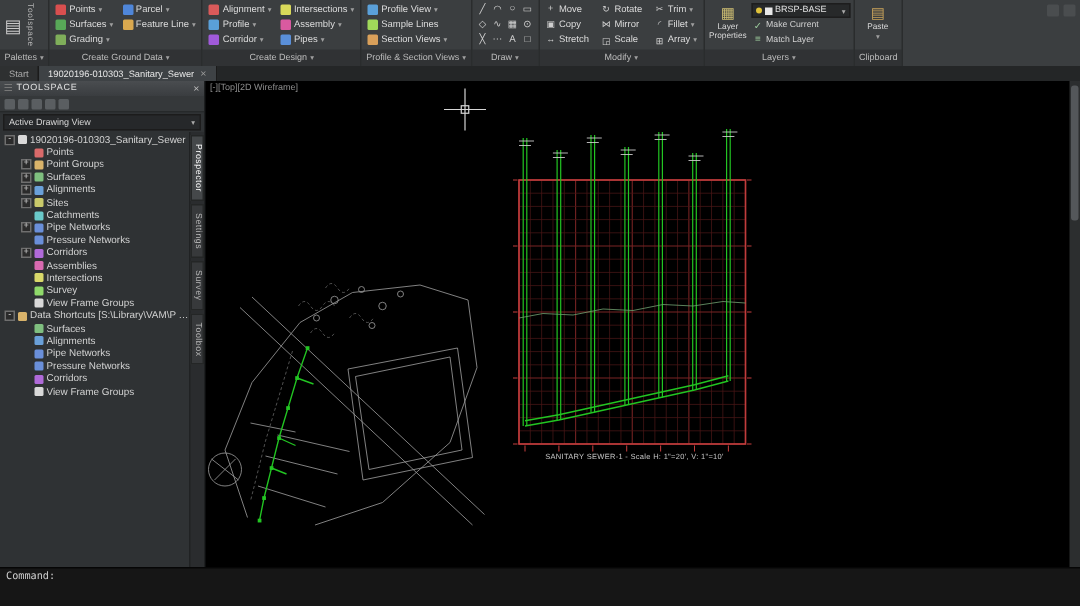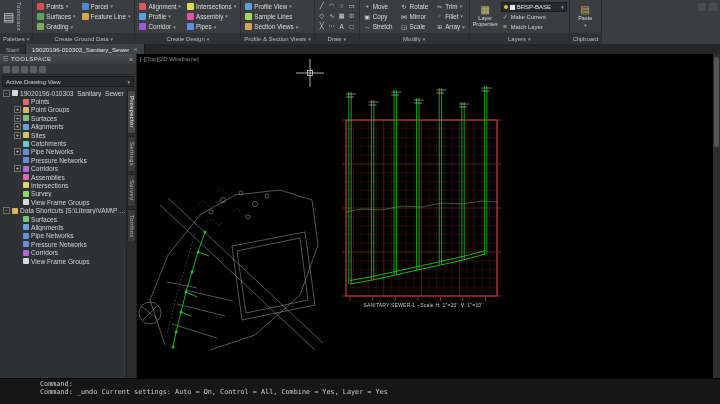--- a/index.html
+++ b/index.html
@@ -66,21 +66,21 @@
   .canvas{position:absolute;left:137px;top:0;width:576px;height:324px;background:var(--bg);overflow:hidden;}
   .vpc{position:absolute;left:3px;top:2px;font-size:6px;color:#8d8d8d;z-index:2;}
   .pcap{position:absolute;left:196px;top:248px;width:180px;text-align:center;font-size:5px;color:#c6c6c6;letter-spacing:.2px;z-index:2;}
   svg.dwg{position:absolute;left:0;top:0;}
 
   .vscroll{position:absolute;left:713px;top:0;width:7px;height:324px;background:#2c2e2f;}
   .vthumb{position:absolute;left:1px;top:3px;width:5px;height:90px;background:#54575a;border-radius:2px;}
 
   
   .cmd{position:absolute;left:0;top:378px;width:720px;height:26px;background:#161616;border-top:1px solid #060606;padding:1px 4px;font-family:"DejaVu Sans Mono",monospace;}
-  .cline{font-size:6.8px;line-height:8px;color:#cfcfcf;white-space:nowrap;overflow:hidden;margin-left:36px;}
+  .cline{font-size:6.8px;line-height:8px;color:#cfcfcf;white-space:nowrap;overflow:hidden;}
 
   
   .pl{fill:none;stroke:#9b9b9b;stroke-width:.55;}
   .pld{fill:none;stroke:#777;stroke-width:.45;stroke-dasharray:2 1.6;}
   .pg2{fill:none;stroke:var(--pipe-green,#22c522);stroke-width:.9;}
   .ng{fill:var(--pipe-green,#22c522);}
   .xh{stroke:#d6d6d6;stroke-width:.8;fill:none;}
   .gn{stroke:var(--grid-red-minor,#4a1717);stroke-width:.5;}
   .gj{stroke:var(--grid-red-major,#7a2424);stroke-width:.7;}
   .gb{fill:none;stroke:var(--profile-border,#c03c3c);stroke-width:1.1;}
@@ -644,14 +644,13 @@
   </div>
 
   <div class="vscroll">
     <div class="vthumb"></div>
   </div>
 </div>
 
 <div class="cmd">
 
 <div class="cline"><span>Command:</span></div>
-    <div class="cline"><span>Command:  _undo Current settings: Auto = On, Control = All, Combine = Yes, Layer = Yes</span></div>
   </div>
 
 </body></html>

